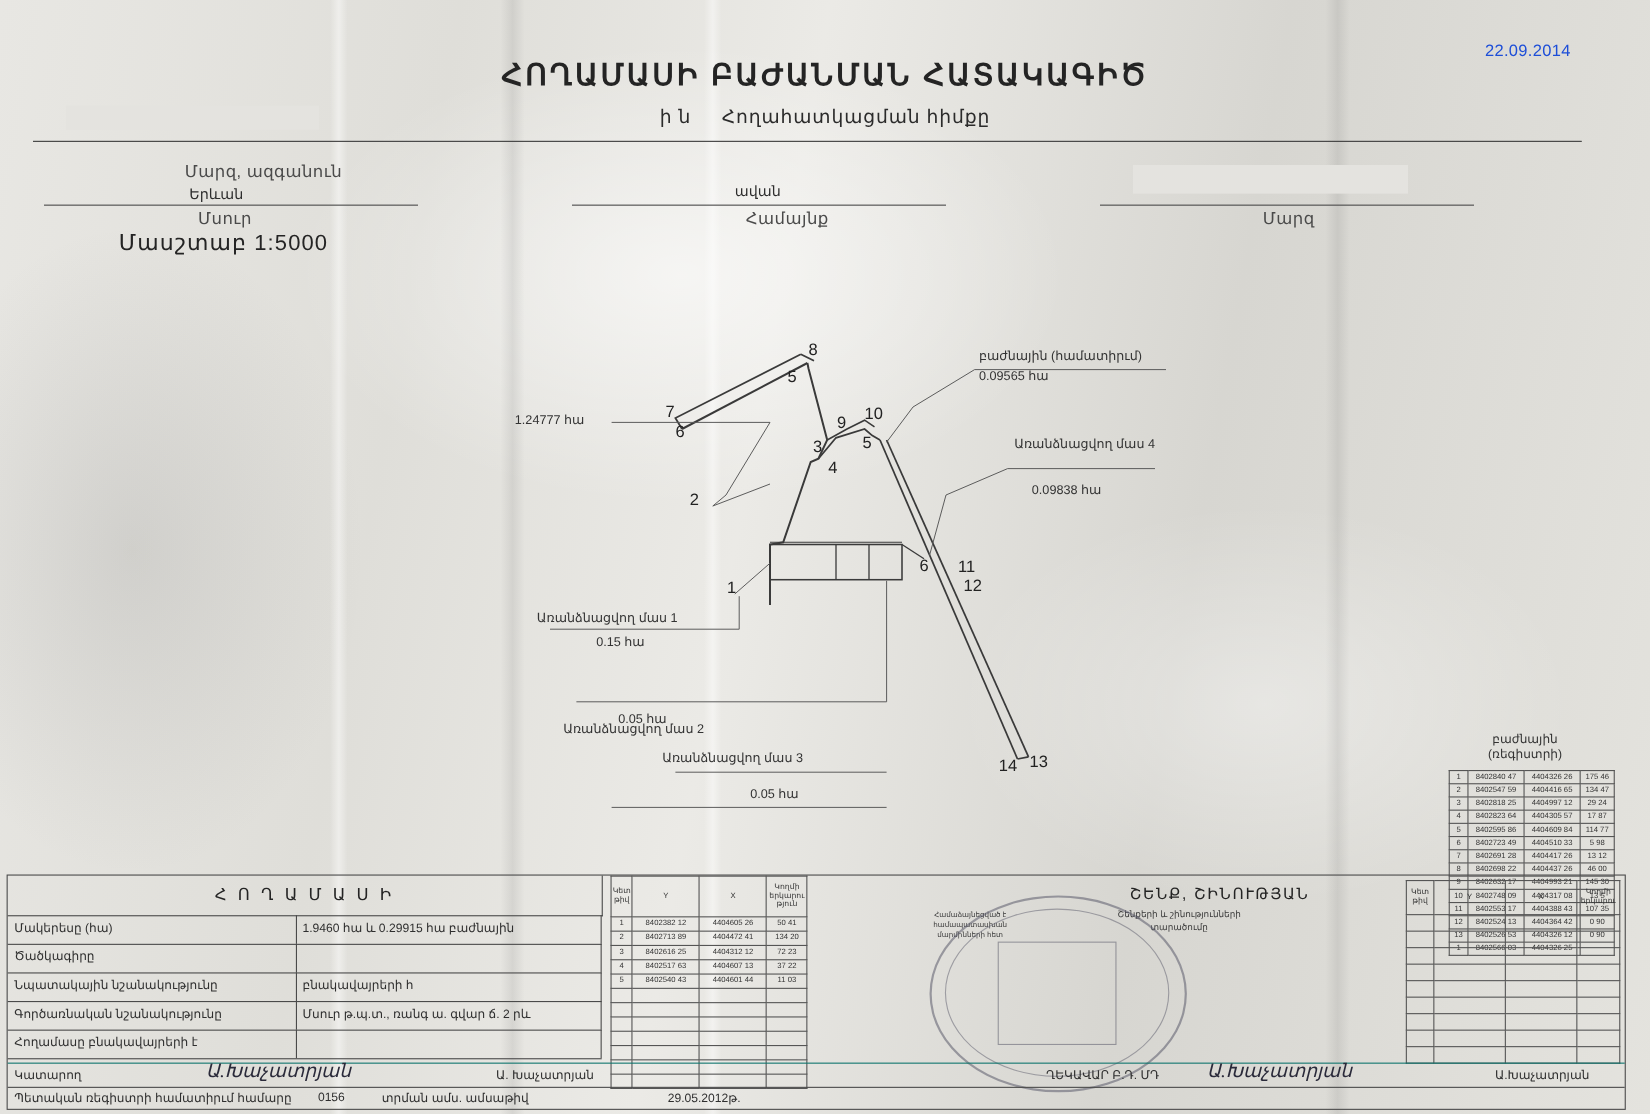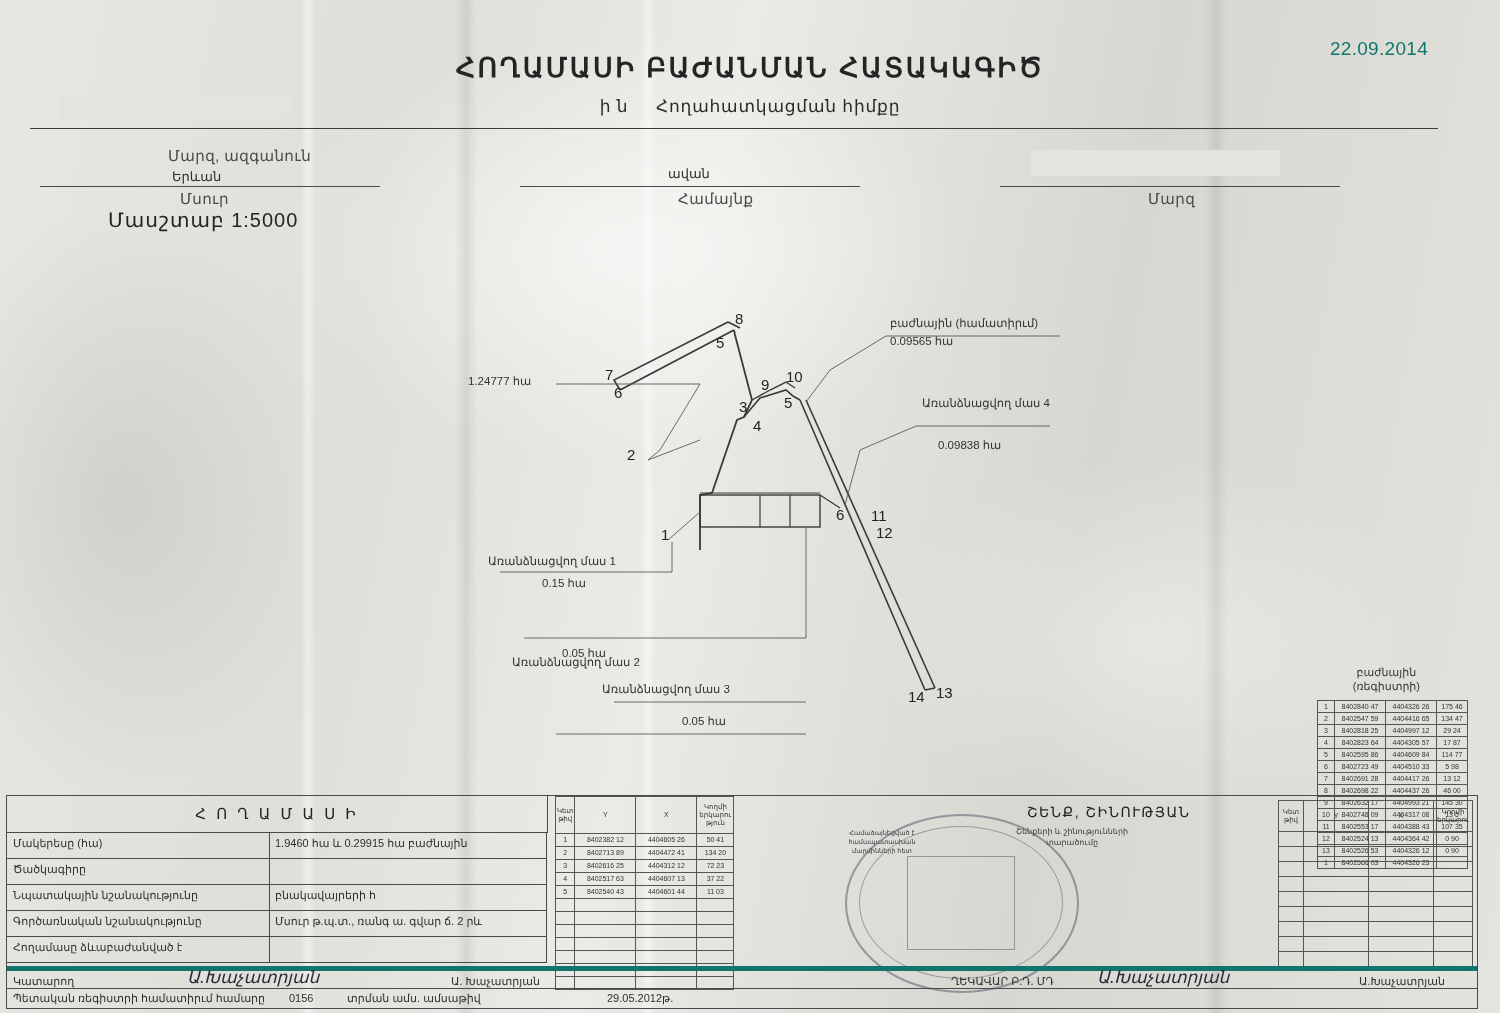--- a/index.html
+++ b/index.html
@@ -19,21 +19,21 @@
       radial-gradient(ellipse 300px 420px at 120px 500px, rgba(120,120,120,.18), rgba(255,255,255,0) 70%),
       linear-gradient(100deg,#e6e5e1 0%,#dddcd7 25%,#e9e8e4 45%,#d5d4cf 70%,#e2e1dc 100%);
     filter:contrast(1.02);
   }
   
   .streak{position:absolute;top:0;bottom:0;width:16px;background:linear-gradient(90deg,rgba(255,255,255,0),rgba(255,255,255,.45),rgba(255,255,255,0));}
   .dstreak{position:absolute;top:0;bottom:0;width:22px;background:linear-gradient(90deg,rgba(90,90,90,0),rgba(90,90,90,.12),rgba(90,90,90,0));}
   .lbl{position:absolute;white-space:nowrap;}
 
   
-  #date{position:absolute;right:72px;top:38px;font-size:19px;color:#0f766e;letter-spacing:.3px;}
+  #date{position:absolute;right:72px;top:38px;font-size:15px;color:#1d4ed8;letter-spacing:.3px;}
   #title{position:absolute;left:0;right:0;top:52px;text-align:center;font-size:27px;letter-spacing:2.5px;color:#242424;font-weight:bold;}
   #subtitle-row{position:absolute;left:0;right:0;top:96px;text-align:center;font-size:17px;color:#2b2b2b;letter-spacing:.8px;}
   #rule1{position:absolute;left:30px;right:62px;top:128px;height:1px;background:#3a3a3a;}
 
   .smallcap{font-size:15px;color:#4a4a4a;letter-spacing:.4px;}
   #cap-settlement{position:absolute;left:168px;top:147px;}
   #val-settlement{position:absolute;left:172px;top:169px;font-size:13px;color:#2d2d2d;}
   #rule-a{position:absolute;left:40px;top:186px;width:340px;height:1px;background:#4a4a4a;}
   #cap-a{position:absolute;left:180px;top:190px;}
 
@@ -83,21 +83,21 @@
 
   
   #lc{position:absolute;left:800px;top:32px;width:150px;font-size:6.5px;color:#3a3a3a;line-height:9px;text-align:center;}
 
   
   #stamp{position:absolute;left:838px;top:18px;width:230px;height:175px;border-radius:50%;border:2px solid #5b5b6b;opacity:.55;}
   #stamp2{position:absolute;left:852px;top:30px;width:202px;height:151px;border-radius:50%;border:1px solid #5b5b6b;opacity:.5;}
   #stamp3{position:absolute;left:900px;top:60px;width:106px;height:92px;border:1px solid #5b5b6b;opacity:.55;}
 
   
-  #sig-row1{position:absolute;left:0;top:170px;width:1470px;height:22px;border-top:5px solid #0f766e;}
+  #sig-row1{position:absolute;left:0;top:170px;width:1470px;height:22px;border-top:1px solid #0f766e;}
   #sig-row2{position:absolute;left:0;top:192px;width:1470px;height:20px;border-top:1px solid #4a4a4a;}
   .sig-cell{position:absolute;font-size:11px;color:#2f2f2f;white-space:nowrap;}
   .script{font-family:"Liberation Serif", serif;font-style:italic;font-size:17px;color:#2a2a3a;}
 </style>
 </head>
 <body>
 
 <div id="page">
   <div id="sheet"></div>
   <div class="streak" style="left:300px;"></div>
@@ -316,21 +316,21 @@
       <span class="v"></span>
       <span class="rdiv"></span>
     </div>
     <div class="bt-row" style="top:114px;">
       <span class="k">Գործառնական նշանակությունը</span>
       <span class="divider"></span>
       <span class="v">Մսուր թ.պ.տ., ռանգ ա. գվար ճ. 2 րև</span>
       <span class="rdiv"></span>
     </div>
     <div class="bt-row" style="top:140px;">
-      <span class="k">Հողամասը ձևաբաժանված է</span>
+      <span class="k">Հողամասը բնակավայրերի է</span>
       <span class="divider"></span>
       <span class="v"></span>
       <span class="rdiv"></span>
     </div>
 
     <div id="bm">
       <table class="bm">
         <tbody id="bm-body">
             <tr>
               <td style="height: 36px; line-height: 8px; min-width: 16px;">Կետ<br>թիվ</td>

